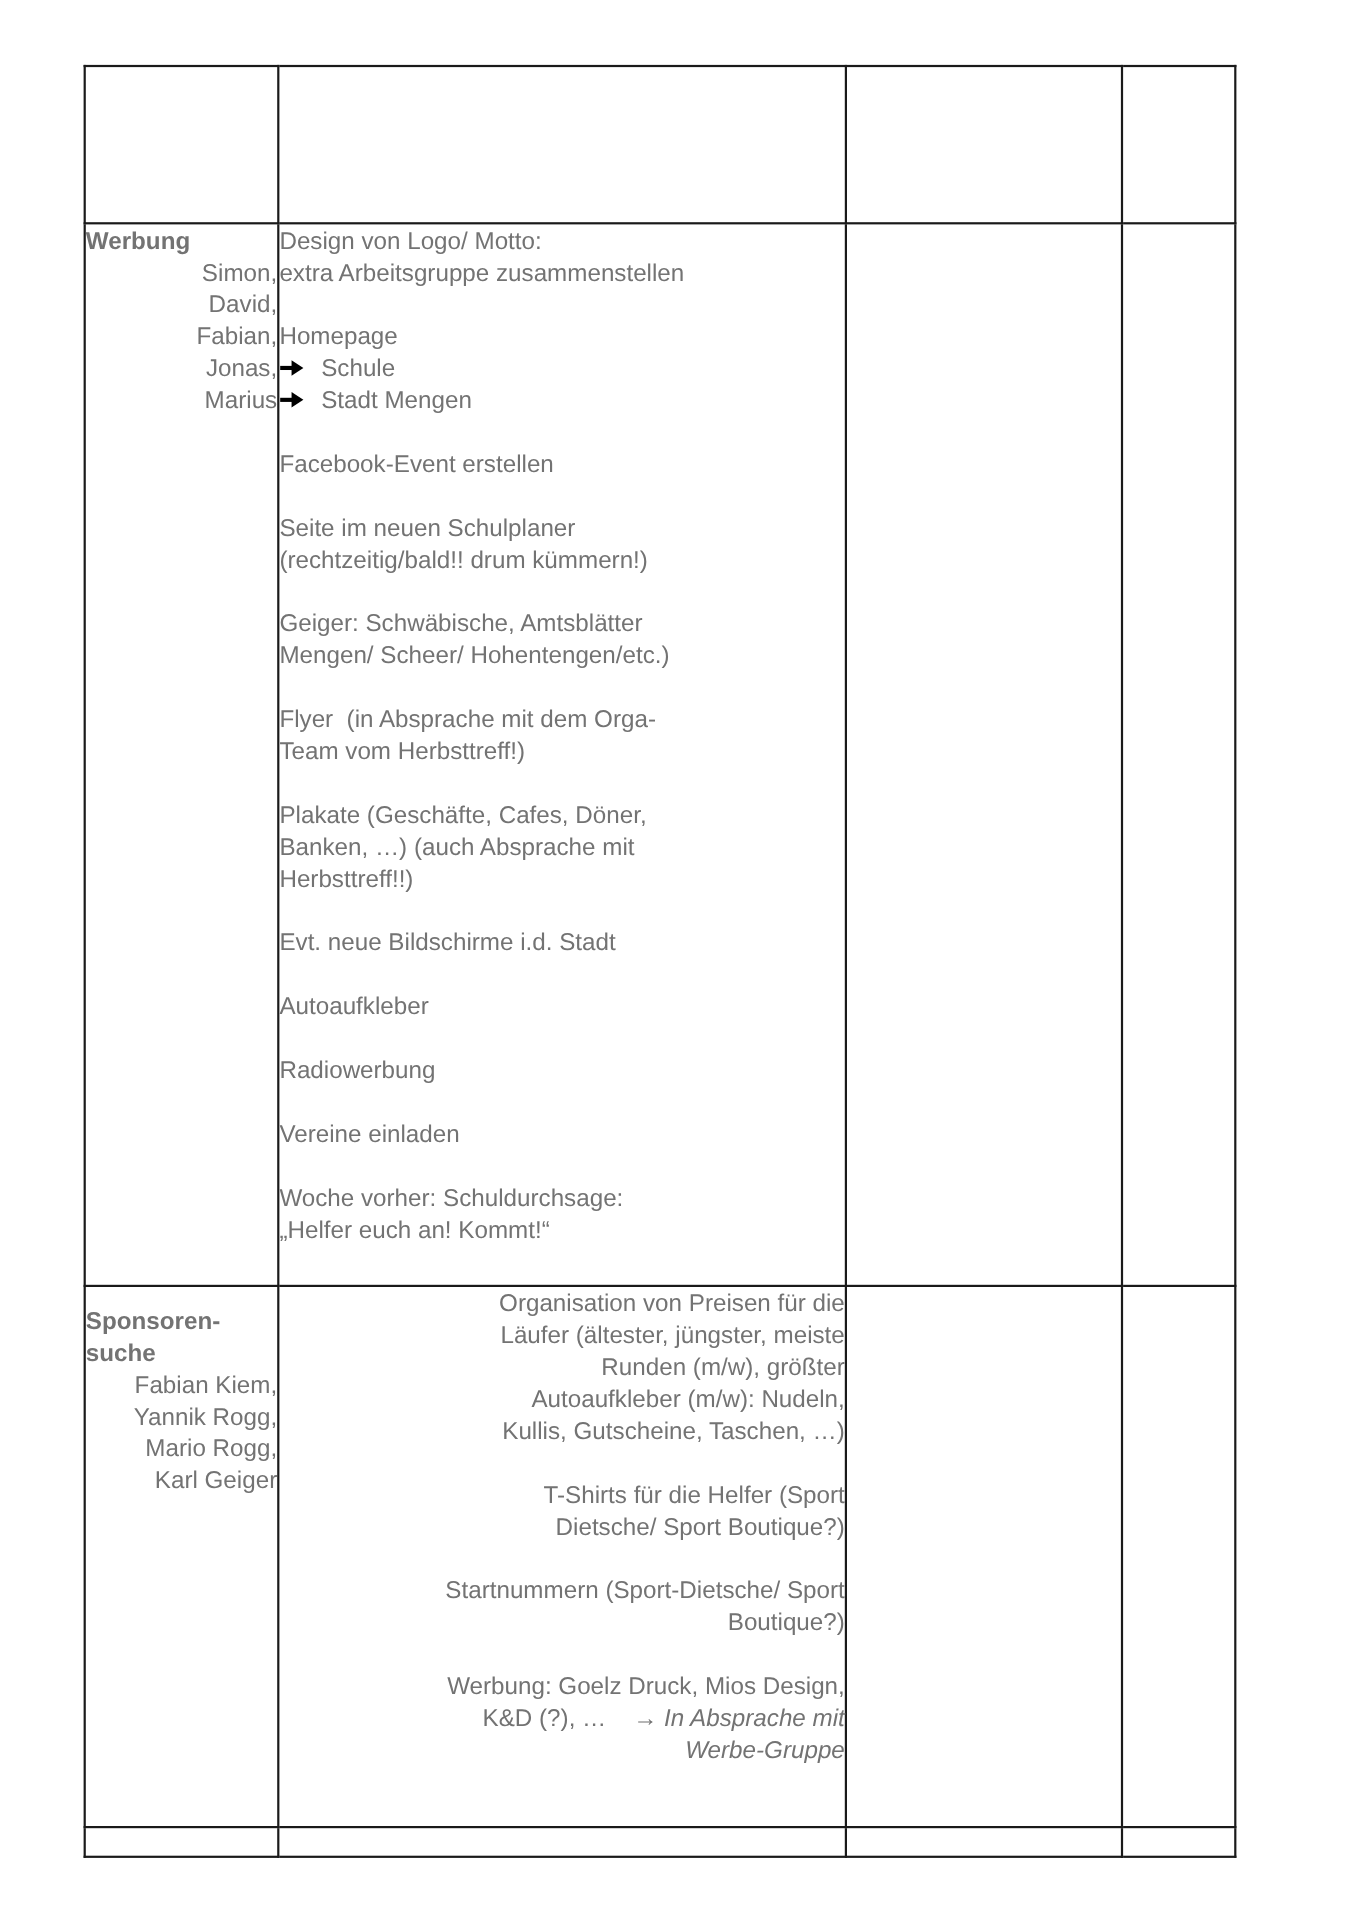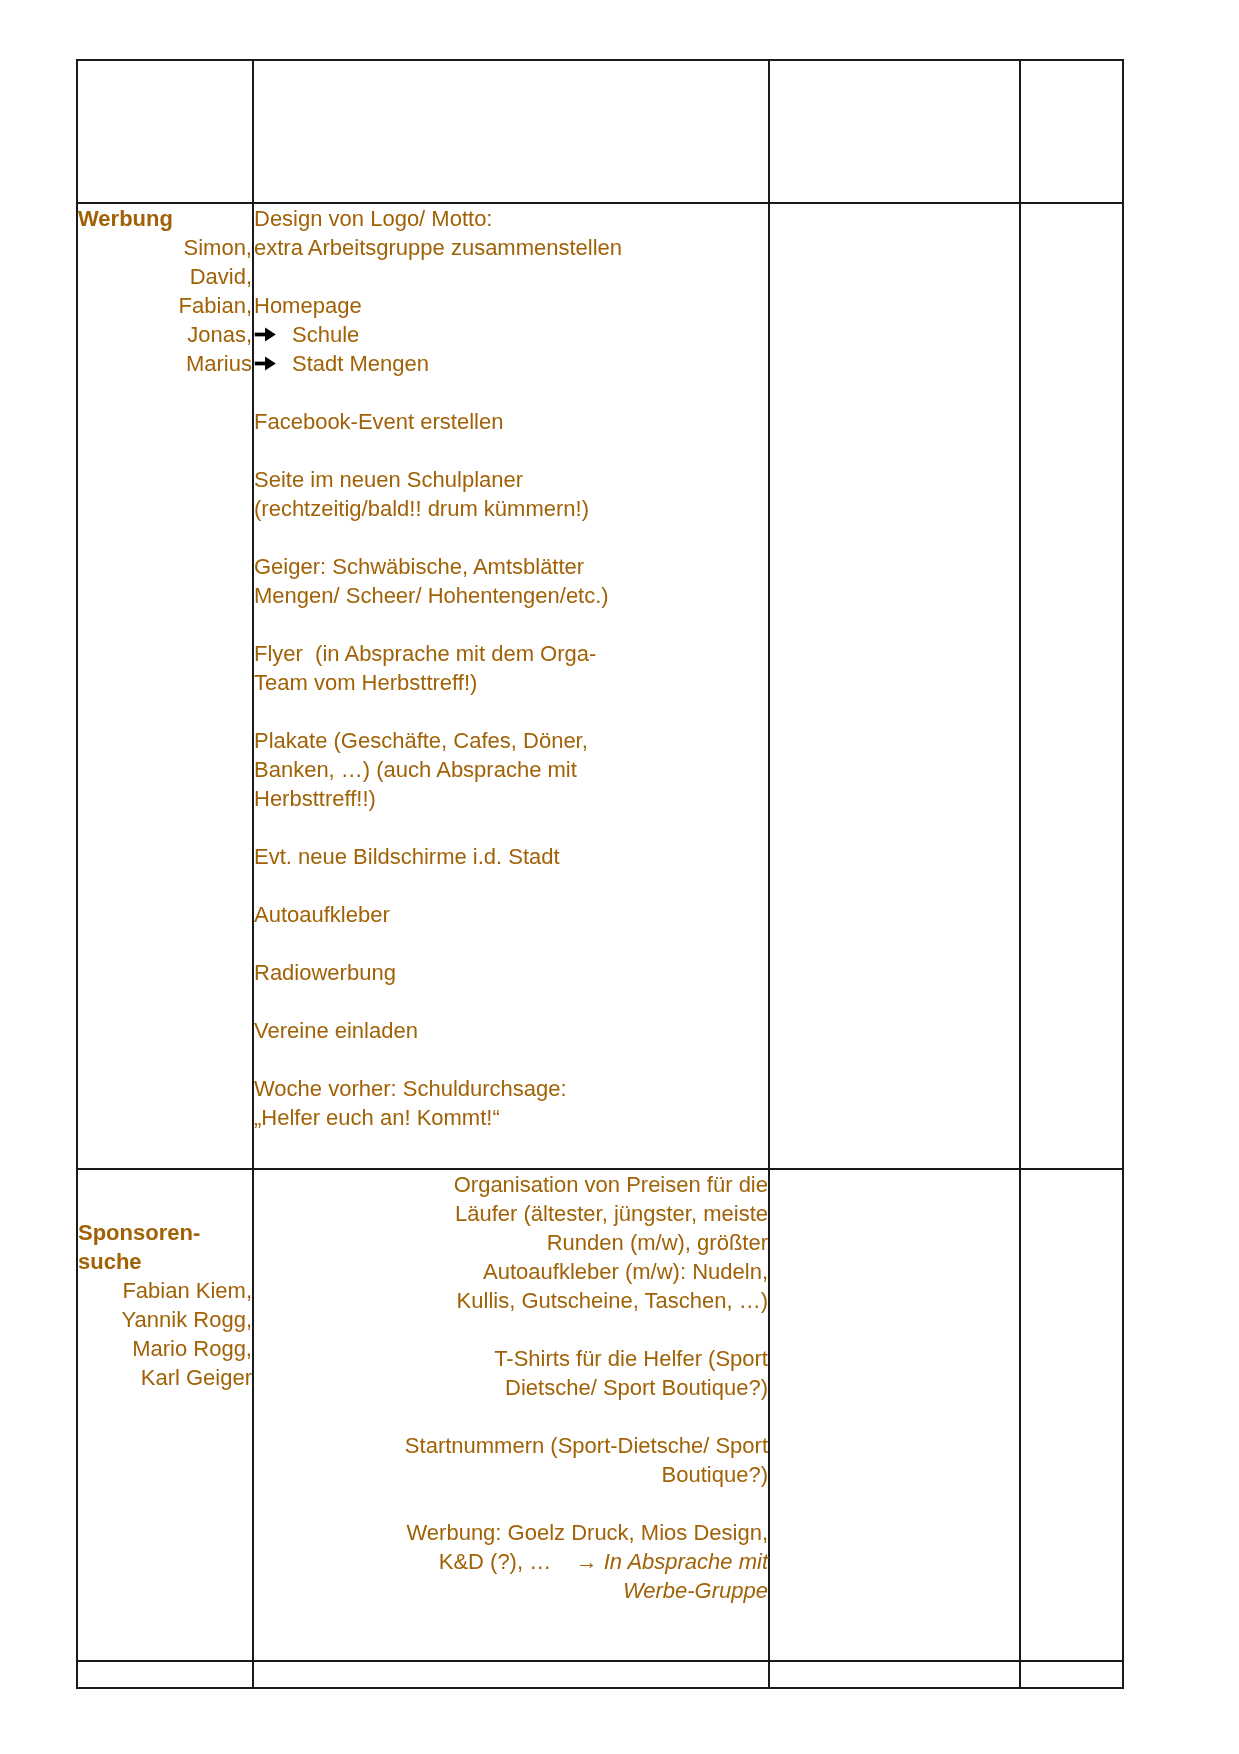--- a/index.html
+++ b/index.html
@@ -1,25 +1,25 @@
 <!DOCTYPE html>
 <html><head>
 <meta charset="utf-8">
 <style>
   html,body{margin:0;padding:0;background:#ffffff;}
   .page{position:relative;width:1239px;height:1754px;background:#ffffff;overflow:hidden;
-        font-family:"Liberation Sans",sans-serif;color:#a16207;}
+        font-family:"Liberation Sans",sans-serif;color:#737373;}
   table.doc{position:absolute;left:76px;top:59px;border-collapse:collapse;table-layout:fixed;}
   table.doc td{border:2px solid #1a1a1a;vertical-align:top;padding:0;background:#fff;}
   col.w1{width:176px;} col.w2{width:516px;} col.w3{width:251px;} col.w4{width:103px;}
   tr.r1{height:143px;} tr.r2{height:966px;} tr.r3{height:492px;} tr.r4{height:27px;}
   .doc{font-size:22px;line-height:29px;}
   td.c1{padding:12px 6px 0 13px;}
   td.c2{padding:10px 8px 0 84px;}
-  tr.r3 td.c1{padding-top:48px;}
+  tr.r3 td.c1{padding-top:16px;}
   tr.r3 td.c2{text-align:right;}
   .title-line{font-weight:bold;white-space:pre-wrap;}
   .member-line{white-space:pre-wrap;text-align:right;}
   .para{margin:0 0 29px 0;}
   .para:last-child{margin-bottom:0;}
   .line{white-space:pre-wrap;min-height:29px;}
   .it{font-style:italic;}
   .arrow-ic{display:inline-block;width:23px;height:15px;margin-right:15px;}
   .arrow-ic svg{display:block;width:23px;height:15px;}
 </style>

